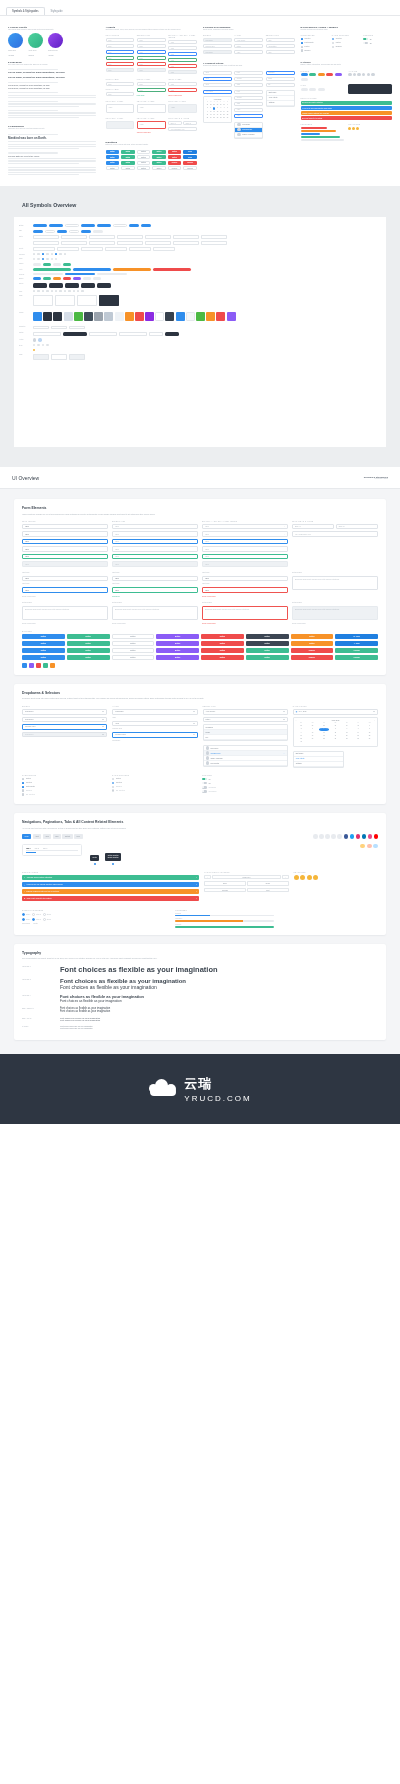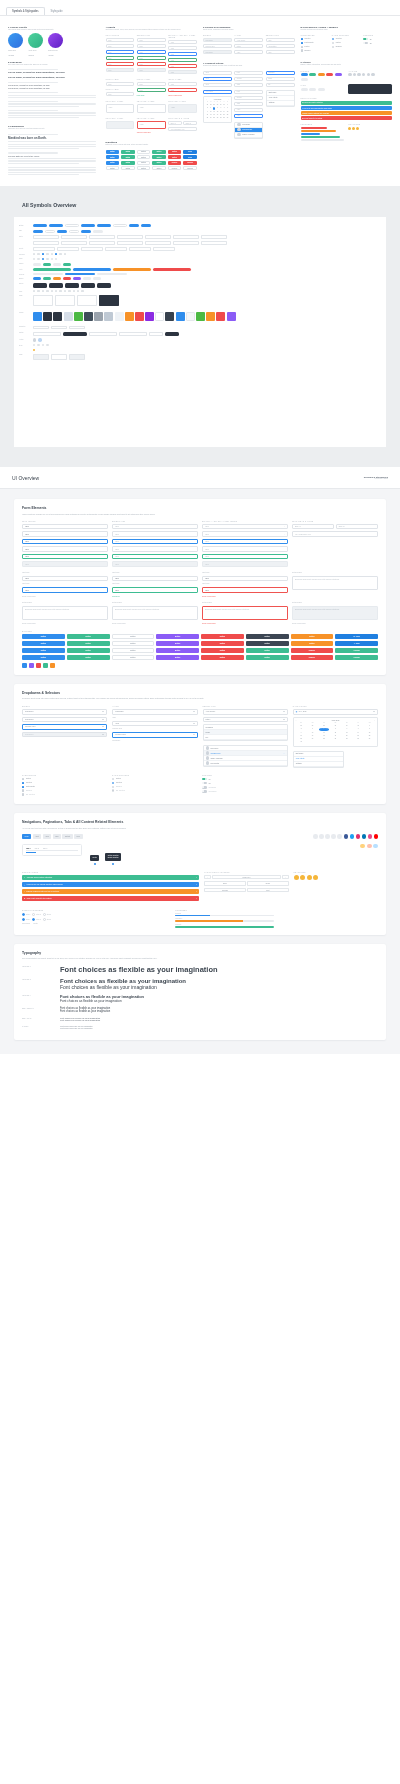--- a/index.html
+++ b/index.html
@@ -1480,14 +1480,26 @@
           <div class="typo-lbl">CAPTION</div>
           <div>
             <div class="typo-s" style="font-size:1.7px;color:#8a939d">Font choices as flexible as your imagination</div>
             <div class="typo-s" style="font-size:1.7px;color:#8a939d">Font choices as flexible as your imagination</div>
           </div>
         </div>
       </div>
     </div>
   </div>
 
+  <div class="footer">
+    <div class="cloud">
+      <i class="c1"></i>
+        <i class="c2"></i>
+        <i class="c3"></i>
+        <i class="c4"></i>
+    </div>
+    <div class="fbrand">
+      <div class="cn">云瑞</div>
+      <div class="en">YRUCD.COM</div>
+    </div>
+  </div>
 
 </div>
 
 </body></html>

